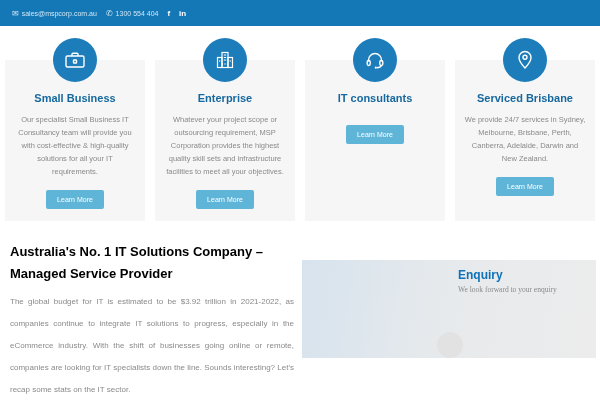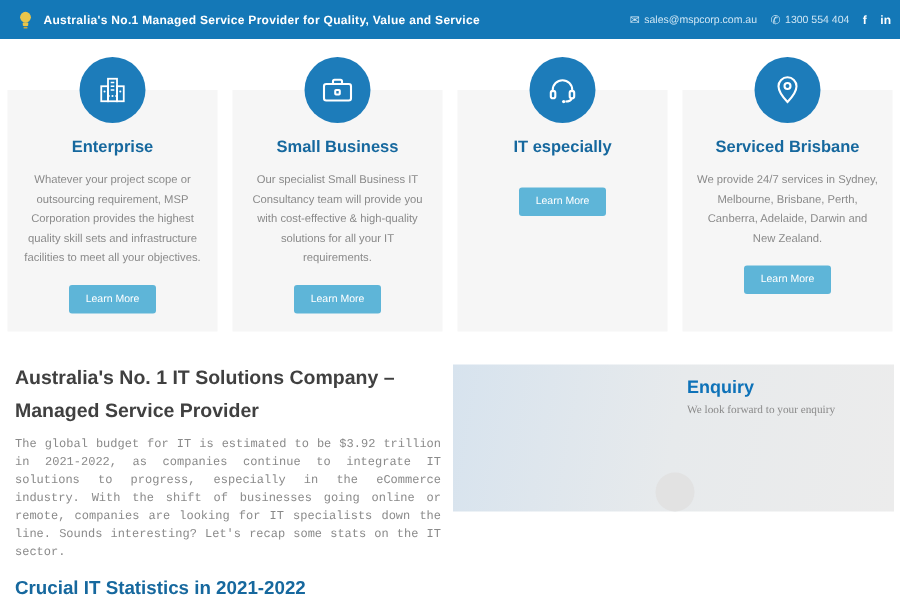--- a/index.html
+++ b/index.html
@@ -30,70 +30,75 @@
   .svc-title { color:#16689e; font-size:11px; font-weight:bold; margin-bottom:9px; }
   .svc-desc { color:#8a8a8a; font-size:7.5px; line-height:13px; }
   .svc-btn { margin-top:12px; background:#5eb5d8; color:#ffffff; border:none;
              font-size:7px; padding:6px 11px; border-radius:2px; cursor:pointer;
              font-family:"Liberation Sans", sans-serif; }
 
   
   .content { padding:20px 4px 0 10px; }
   .content-top { display:flex; align-items:flex-start; }
   .intro { width:292px; flex:0 0 auto; padding-right:8px; }
-  .intro-heading { color:#404040; font-size:13px; font-weight:bold;
+  .intro-heading { color:#000000; font-size:13px; font-weight:bold;
                    line-height:22px; margin-bottom:6px; }
-  .intro-para { color:#8a8a8a; font-size:8px; line-height:12px; text-align:justify;font-family:Liberation Mono, monospace; }
+  .intro-para { color:#8a8a8a; font-size:8px; line-height:22px; text-align:justify; }
 
-  .enquiry { flex:1; height:98px; position:relative; margin-top:2px;
+  .enquiry { flex:1; height:98px; position:relative; margin-top:19px;
              background:linear-gradient(100deg,#d7e3ee 0%,#e7eaec 50%,#ececec 100%); }
   .enquiry-inner { padding:8px 0 0 156px; }
   .enquiry-title { color:#0e72b8; font-size:12px; font-weight:bold; margin-bottom:3px; }
   .enquiry-sub { color:#8a8a8a; font-size:7.5px;font-family:Liberation Serif, serif; }
   .enquiry-circle { position:absolute; left:135px; top:72px; width:26px; height:26px;
                     border-radius:50%; background:#e2e2e2; }
 
   .stats { margin-top:10px; }
   .stats-heading { color:#16689e; font-size:12.5px; font-weight:bold; }
   .stats-list { list-style:none; margin-top:7px; }
   .stats-list li { color:#8a8a8a; font-size:7.5px; line-height:15px;
                    padding-left:13px; position:relative; }
   .stats-list li::before { content:""; position:absolute; left:4px; top:6px;
                    width:3px; height:3px; border-radius:50%; background:#555; }
   svg { display:block; }
 </style>
 </head>
 <body>
 
 <div class="topbar">
-  <div class="topbar-left">
-    <span class="bulb">
-      <svg width="10" height="13" viewBox="0 0 10 13">
-        <circle cx="5" cy="4.5" r="3.6" fill="#e9c54a"></circle>
-        <rect x="3.2" y="8" width="3.6" height="2.4" rx="0.5" fill="#e9c54a"></rect>
-        <rect x="3.7" y="10.8" width="2.6" height="1.2" rx="0.4" fill="#c9a93e"></rect>
-      </svg>
-    </span>
-    <span class="tagline">Australia's No.1 Managed Service Provider for Quality, Value and Service</span>
-  </div>
   <div class="topbar-right">
     <span class="contact">
       <span class="glyph">✉</span>
       <span>sales@mspcorp.com.au</span>
     </span>
     <span class="contact">
       <span class="glyph">✆</span>
       <span>1300 554 404</span>
     </span>
     <span class="social">f</span>
     <span class="social">in</span>
   </div>
 </div>
 
 <div class="services">
+
+  <div class="svc">
+    <div class="svc-icon">
+      <svg width="24" height="24" viewBox="0 0 24 24" fill="none" stroke="#ffffff" stroke-width="1.4">
+        <rect x="3" y="8" width="18" height="11" rx="1.5"></rect>
+        <path d="M9 8 V6.2 a1 1 0 0 1 1-1 h4 a1 1 0 0 1 1 1 V8"></path>
+        <rect x="10.5" y="12" width="3" height="3" rx="0.5"></rect>
+      </svg>
+    </div>
+    <div class="svc-body">
+      <div class="svc-title">Small Business</div>
+      <div class="svc-desc">Our specialist Small Business IT Consultancy team will provide you with cost-effective &amp; high-quality solutions for all your IT requirements.</div>
+      <button class="svc-btn">Learn More</button>
+    </div>
+  </div>
 
   <div class="svc">
     <div class="svc-icon">
       <svg width="24" height="24" viewBox="0 0 24 24" fill="none" stroke="#ffffff" stroke-width="1.2">
         <rect x="9" y="4.5" width="6" height="15"></rect>
         <rect x="4.5" y="9.5" width="4.5" height="10"></rect>
         <rect x="15" y="9.5" width="4.5" height="10"></rect>
         <path d="M10.8 7h2.4 M10.8 9.5h2.4 M10.8 12h2.4" stroke-width="1"></path>
         <circle cx="6.7" cy="13" r="0.7" fill="#fff" stroke="none"></circle>
         <circle cx="17.2" cy="13" r="0.7" fill="#fff" stroke="none"></circle>
@@ -105,44 +110,29 @@
     <div class="svc-body">
       <div class="svc-title">Enterprise</div>
       <div class="svc-desc">Whatever your project scope or outsourcing requirement, MSP Corporation provides the highest quality skill sets and infrastructure facilities to meet all your objectives.</div>
       <button class="svc-btn">Learn More</button>
     </div>
   </div>
 
   <div class="svc">
     <div class="svc-icon">
       <svg width="24" height="24" viewBox="0 0 24 24" fill="none" stroke="#ffffff" stroke-width="1.4">
-        <rect x="3" y="8" width="18" height="11" rx="1.5"></rect>
-        <path d="M9 8 V6.2 a1 1 0 0 1 1-1 h4 a1 1 0 0 1 1 1 V8"></path>
-        <rect x="10.5" y="12" width="3" height="3" rx="0.5"></rect>
-      </svg>
-    </div>
-    <div class="svc-body">
-      <div class="svc-title">Small Business</div>
-      <div class="svc-desc">Our specialist Small Business IT Consultancy team will provide you with cost-effective &amp; high-quality solutions for all your IT requirements.</div>
-      <button class="svc-btn">Learn More</button>
-    </div>
-  </div>
-
-  <div class="svc">
-    <div class="svc-icon">
-      <svg width="24" height="24" viewBox="0 0 24 24" fill="none" stroke="#ffffff" stroke-width="1.4">
         <path d="M5.5 13.5 v-1.5 a6.5 6.5 0 0 1 13 0 v1.5"></path>
         <rect x="4.2" y="12.5" width="3" height="5" rx="1.4"></rect>
         <rect x="16.8" y="12.5" width="3" height="5" rx="1.4"></rect>
         <path d="M18.3 17.5 a4.5 3 0 0 1 -4.3 2.2"></path>
         <circle cx="12.8" cy="19.7" r="1.1" fill="#fff" stroke="none"></circle>
       </svg>
     </div>
     <div class="svc-body">
-      <div class="svc-title">IT especially</div>
+      <div class="svc-title">IT consultants</div>
       <button class="svc-btn">Learn More</button>
     </div>
   </div>
 
   <div class="svc">
     <div class="svc-icon">
       <svg width="24" height="24" viewBox="0 0 24 24" fill="none" stroke="#ffffff" stroke-width="1.4">
         <path d="M12 3.5 a6 6 0 0 1 6 6 c0 4.2-6 10.5-6 10.5 s-6-6.3-6-10.5 a6 6 0 0 1 6-6 z"></path>
         <circle cx="12" cy="9.3" r="2"></circle>
       </svg>

